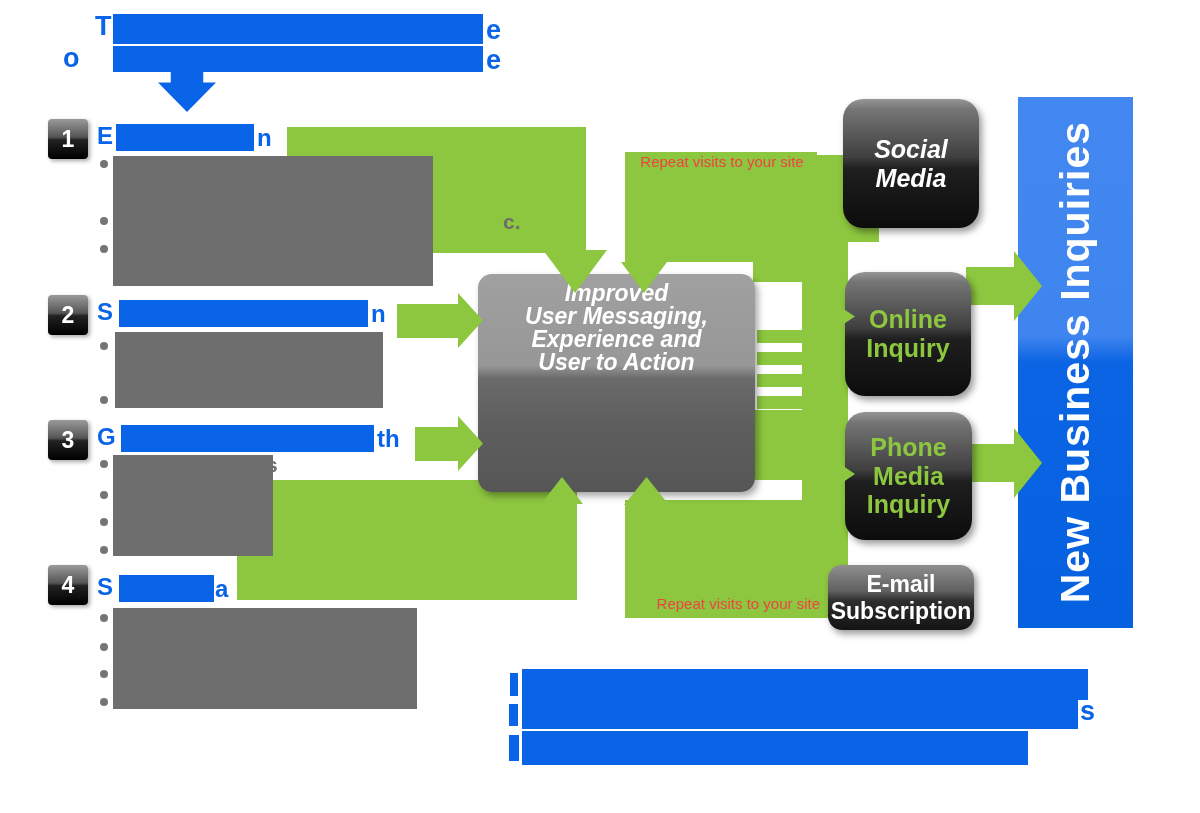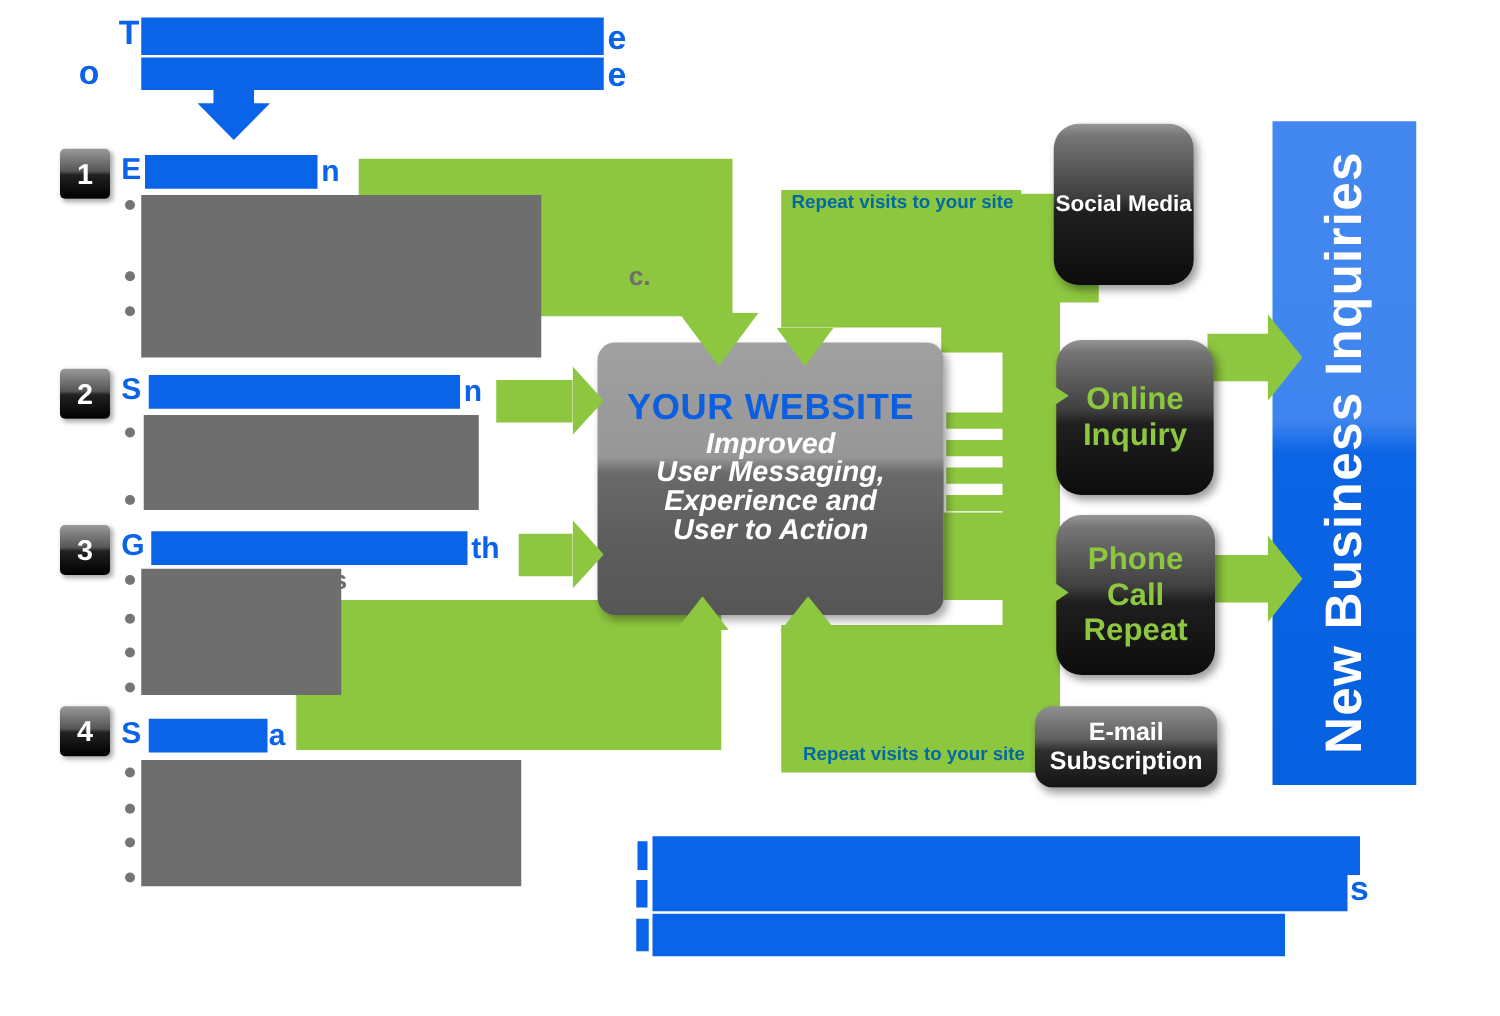--- a/index.html
+++ b/index.html
@@ -63,41 +63,41 @@
   #gr-stripe2{left:757px;top:352px;width:64px;height:13px;}
   #gr-stripe3{left:757px;top:374px;width:76px;height:13px;}
   #gr-stripe4{left:757px;top:396px;width:76px;height:13px;}
   #gr-midlow{left:755px;top:410px;width:93px;height:70px;}
   #gr-head-online{left:830px;top:300px;width:25px;height:33px;clip-path:polygon(0 0,100% 50%,0 100%);}
   #gr-head-phone{left:830px;top:457px;width:25px;height:34px;clip-path:polygon(0 0,100% 50%,0 100%);}
   #gr-bar1-shaft{left:966px;top:267px;width:52px;height:38px;}
   #gr-bar1-head{left:1014px;top:251px;width:28px;height:70px;clip-path:polygon(0 0,100% 50%,0 100%);}
   #gr-bar2-shaft{left:966px;top:444px;width:52px;height:38px;}
   #gr-bar2-head{left:1014px;top:428px;width:28px;height:70px;clip-path:polygon(0 0,100% 50%,0 100%);}
-  .repeat-label{color:#0369a1;font-weight:bold;font-size:15px;z-index:2;}
+  .repeat-label{color:#ef4444;font-weight:normal;font-size:15px;z-index:2;}
   #repeat-top{left:627px;top:153px;width:190px;text-align:center;}
   #repeat-bottom{left:630px;top:595px;width:190px;text-align:right;}
   
   #website{left:478px;top:274px;width:277px;height:218px;border-radius:14px;z-index:2;
     background:linear-gradient(180deg,#a0a0a0 0%,#979797 42%,#6a6a6a 48%,#5e5e5e 70%,#565656 100%);
     box-shadow:3px 4px 7px rgba(0,0,0,.35);
     display:flex;flex-direction:column;align-items:center;justify-content:flex-start;text-align:center;}
   #website .site-title{margin-top:36px;color:#0B5FE0;font-weight:bold;font-size:29px;letter-spacing:.5px;}
   #website .site-line{color:#fff;font-weight:bold;font-size:23px;line-height:23px;font-style:italic;}
   #website .site-line:first-of-type{margin-top:8px;}
   
   .channel{border-radius:20px;z-index:2;color:#fff;font-weight:bold;text-align:center;
     background:linear-gradient(180deg,#969696 0%,#757575 8%,#3f3f3f 45%,#1f1f1f 54%,#0c0c0c 100%);
     box-shadow:3px 4px 7px rgba(0,0,0,.4);
     display:flex;align-items:center;justify-content:center;}
   .channel .lbl{line-height:1.15;}
-  #ch-social{left:843px;top:99px;width:112px;height:129px;font-size:18px;}
+  #ch-social{left:843px;top:99px;width:136px;height:129px;font-size:25px;font-style:italic;}
   #ch-online{left:845px;top:256px;width:126px;height:124px;font-size:25px;color:#8DC63F;margin-top:16px;}
   #ch-phone{left:845px;top:412px;width:127px;height:128px;font-size:25px;color:#8DC63F;}
-  #ch-email{left:828px;top:565px;width:146px;height:65px;font-size:20px;border-radius:14px;
+  #ch-email{left:828px;top:565px;width:146px;height:65px;font-size:23px;border-radius:14px;
     background:linear-gradient(180deg,#8f8f8f 0%,#606060 40%,#2e2e2e 55%,#141414 100%);}
   
   #result-bar{left:1018px;top:97px;width:115px;height:531px;z-index:2;
     background:linear-gradient(180deg,#4388F0 0%,#3F85EF 45%,#0B64E4 50%,#0561E0 100%);
     display:flex;align-items:center;justify-content:center;}
   #result-bar .vtext{writing-mode:vertical-rl;transform:rotate(180deg);
     color:#fff;font-weight:bold;font-size:41px;letter-spacing:1px;white-space:nowrap;}
   
   .note-box{z-index:2;}
   #note-1{left:522px;top:669px;width:566px;height:31px;}
@@ -132,21 +132,20 @@
   <div class="abs green-fill g1" id="gr-social-link"></div>
   <div class="abs green-fill g1" id="gr-stripe1"></div>
   <div class="abs green-fill g1" id="gr-stripe2"></div>
   <div class="abs green-fill g1" id="gr-stripe3"></div>
   <div class="abs green-fill g1" id="gr-stripe4"></div>
   <div class="abs green-fill g1" id="gr-midlow"></div>
   <div class="abs green-fill g1" id="gr-bar1-shaft"></div>
   <div class="abs green-fill g1" id="gr-bar2-shaft"></div>
 
   <div class="abs" id="website">
-    <div class="site-title">YOUR WEBSITE</div>
     <div class="site-line">Improved</div>
     <div class="site-line">User Messaging,</div>
     <div class="site-line">Experience and</div>
     <div class="site-line">User to Action</div>
   </div>
 
   <div class="abs green-fill g3" id="gr-item1-head"></div>
   <div class="abs green-fill g3" id="gr-arrow2-head"></div>
   <div class="abs green-fill g3" id="gr-arrow3-head"></div>
   <div class="abs green-fill g3" id="gr-item4-head"></div>
@@ -160,21 +159,21 @@
   <div class="abs repeat-label" id="repeat-top">Repeat visits to your site</div>
   <div class="abs repeat-label" id="repeat-bottom">Repeat visits to your site</div>
 
   <div class="abs channel" id="ch-social">
     <span class="lbl">Social Media</span>
   </div>
   <div class="abs channel" id="ch-online">
     <span class="lbl">Online Inquiry</span>
   </div>
   <div class="abs channel" id="ch-phone">
-    <span class="lbl">Phone Call Repeat</span>
+    <span class="lbl">Phone Media Inquiry</span>
   </div>
   <div class="abs channel" id="ch-email">
     <span class="lbl">E-mail Subscription</span>
   </div>
 
   <div class="abs" id="result-bar">
     <span class="vtext">New Business Inquiries</span>
   </div>
 
   <div class="abs num-box" id="num-1">1</div>

